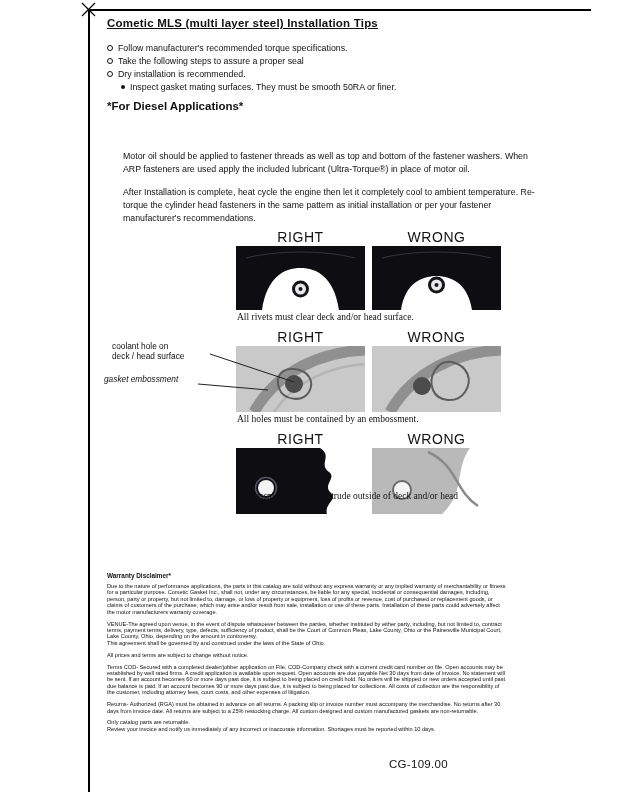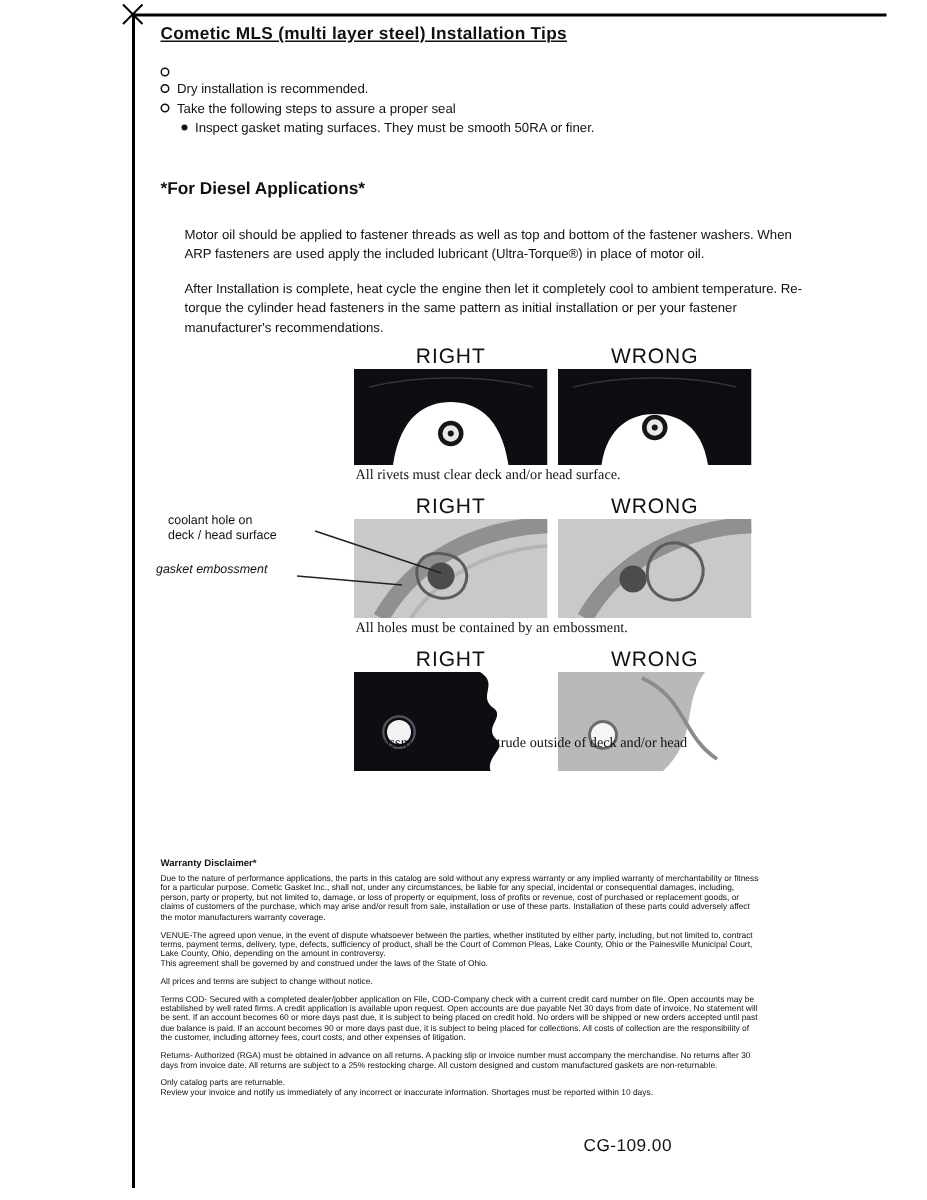--- a/index.html
+++ b/index.html
@@ -13,21 +13,21 @@
 
   .title { position:absolute; left:107px; top:17px; margin:0; font-size:11.5px; font-weight:bold;
            text-decoration:underline; letter-spacing:.2px; white-space:nowrap; }
 
   .bullets { position:absolute; left:107px; top:43px; font-size:8.8px; line-height:10px; }
   .b-row { display:flex; align-items:flex-start; margin-bottom:3px; }
   .b-circ { width:4px; height:4px; border:1px solid #111; border-radius:50%; margin:2px 5px 0 0; flex:none; }
   .b-dot  { width:4px; height:4px; background:#111; border-radius:50%; margin:2.5px 5px 0 0; flex:none; }
   .sub { margin-left:14px; }
 
-  .diesel-h { position:absolute; left:107px; top:120px; margin:0; font-size:11.5px; font-weight:bold; white-space:nowrap; }
+  .diesel-h { position:absolute; left:107px; top:100px; margin:0; font-size:11.5px; font-weight:bold; white-space:nowrap; }
   .para { position:absolute; left:107px; width:412px; margin:16px; font-size:8.8px; line-height:13px; }
   .para.pp1 { top:134px; }
   .para.pp2 { top:170px; }
   .para.pp3 { top:213px; white-space:nowrap; }
 
   .hdr { position:absolute; width:129px; text-align:center; font-size:14px; letter-spacing:.6px; }
   .hdr.r1 { top:229px; } .hdr.r2 { top:329px; } .hdr.r3 { top:431px; }
   .hdr.lft { left:236px; } .hdr.rgt { left:372px; }
 
   .panel { position:absolute; width:129px; }
@@ -62,28 +62,29 @@
   <svg class="cropx" viewBox="0 0 15 15">
     <line x1="1" y1="1" x2="14" y2="14" stroke="#000" stroke-width="1.3"></line>
     <line x1="14" y1="1" x2="1" y2="14" stroke="#000" stroke-width="1.3"></line>
   </svg>
 
   <h1 class="title">Cometic MLS (multi layer steel) Installation Tips</h1>
 
   <div class="bullets">
     <div class="b-row">
       <span class="b-circ"></span>
+      <span>Follow manufacturer's recommended torque specifications.</span>
+    </div>
+    <div class="b-row">
+      <span class="b-circ"></span>
+      <span>Take the following steps to assure a proper seal</span>
     </div>
     <div class="b-row">
       <span class="b-circ"></span>
       <span>Dry installation is recommended.</span>
-    </div>
-    <div class="b-row">
-      <span class="b-circ"></span>
-      <span>Take the following steps to assure a proper seal</span>
     </div>
     <div class="b-row sub">
       <span class="b-dot"></span>
       <span>Inspect gasket mating surfaces.  They must be smooth 50RA or finer.</span>
     </div>
   </div>
 
   <h2 class="diesel-h">*For Diesel Applications*</h2>
   <p class="para pp1">Motor oil should be applied to fastener threads as well as top and bottom of the fastener washers. When ARP fasteners are used apply the included lubricant (Ultra-Torque®) in place of motor oil.</p>
   <p class="para pp2">After Installation is complete, heat cycle the engine then let it completely cool to ambient temperature. Re-torque the cylinder head fasteners in the same pattern as initial installation or per your fastener manufacturer's recommendations.</p>

